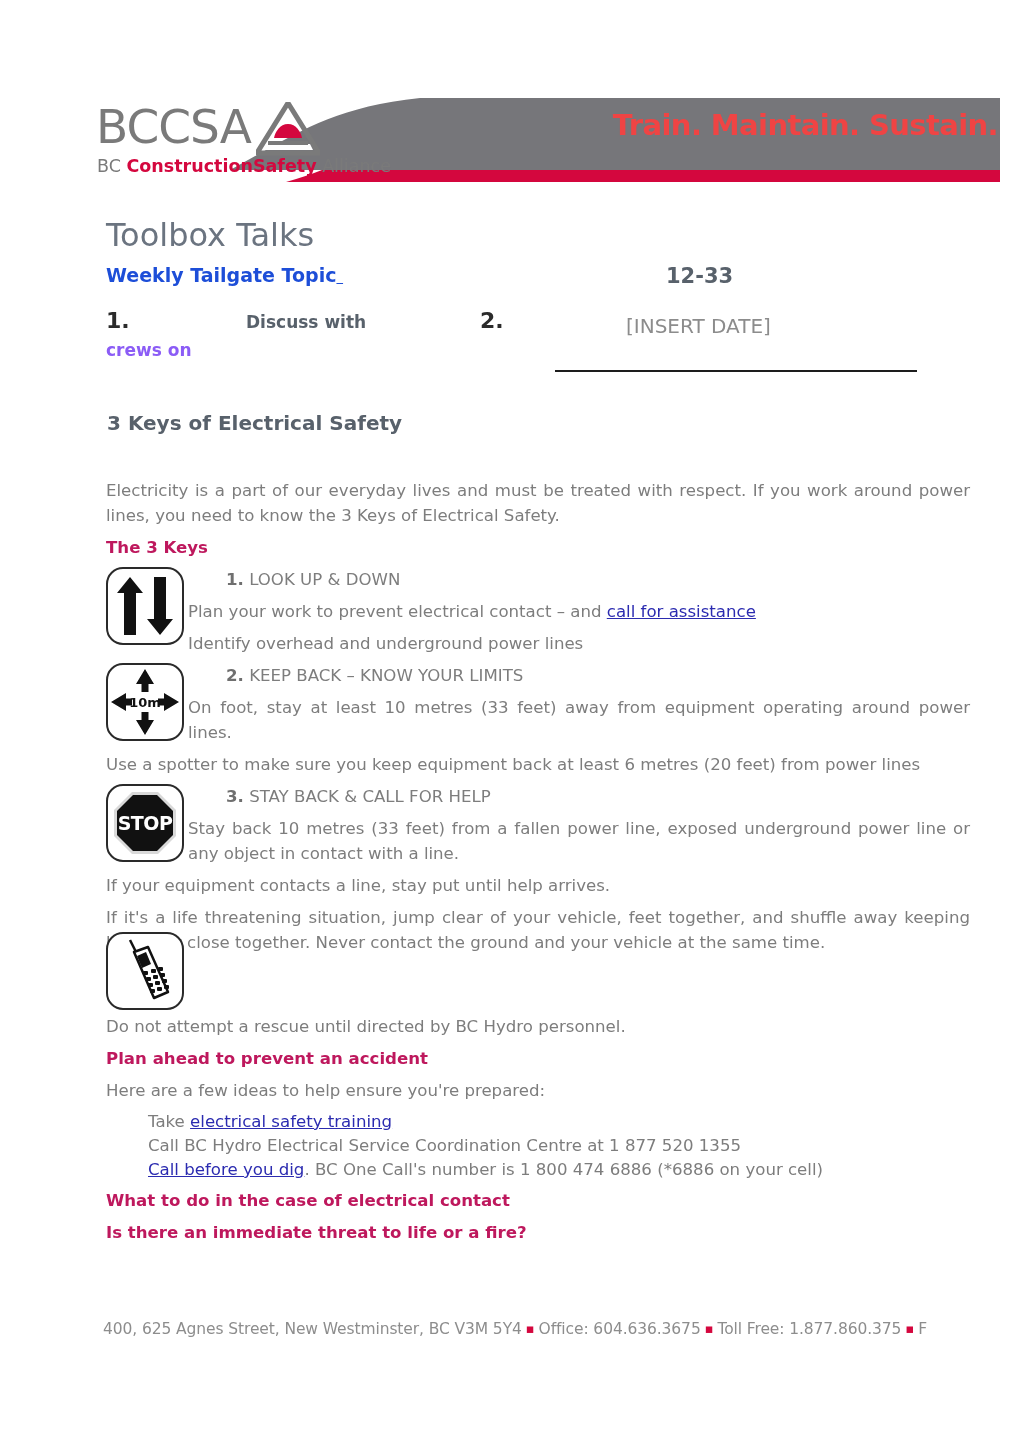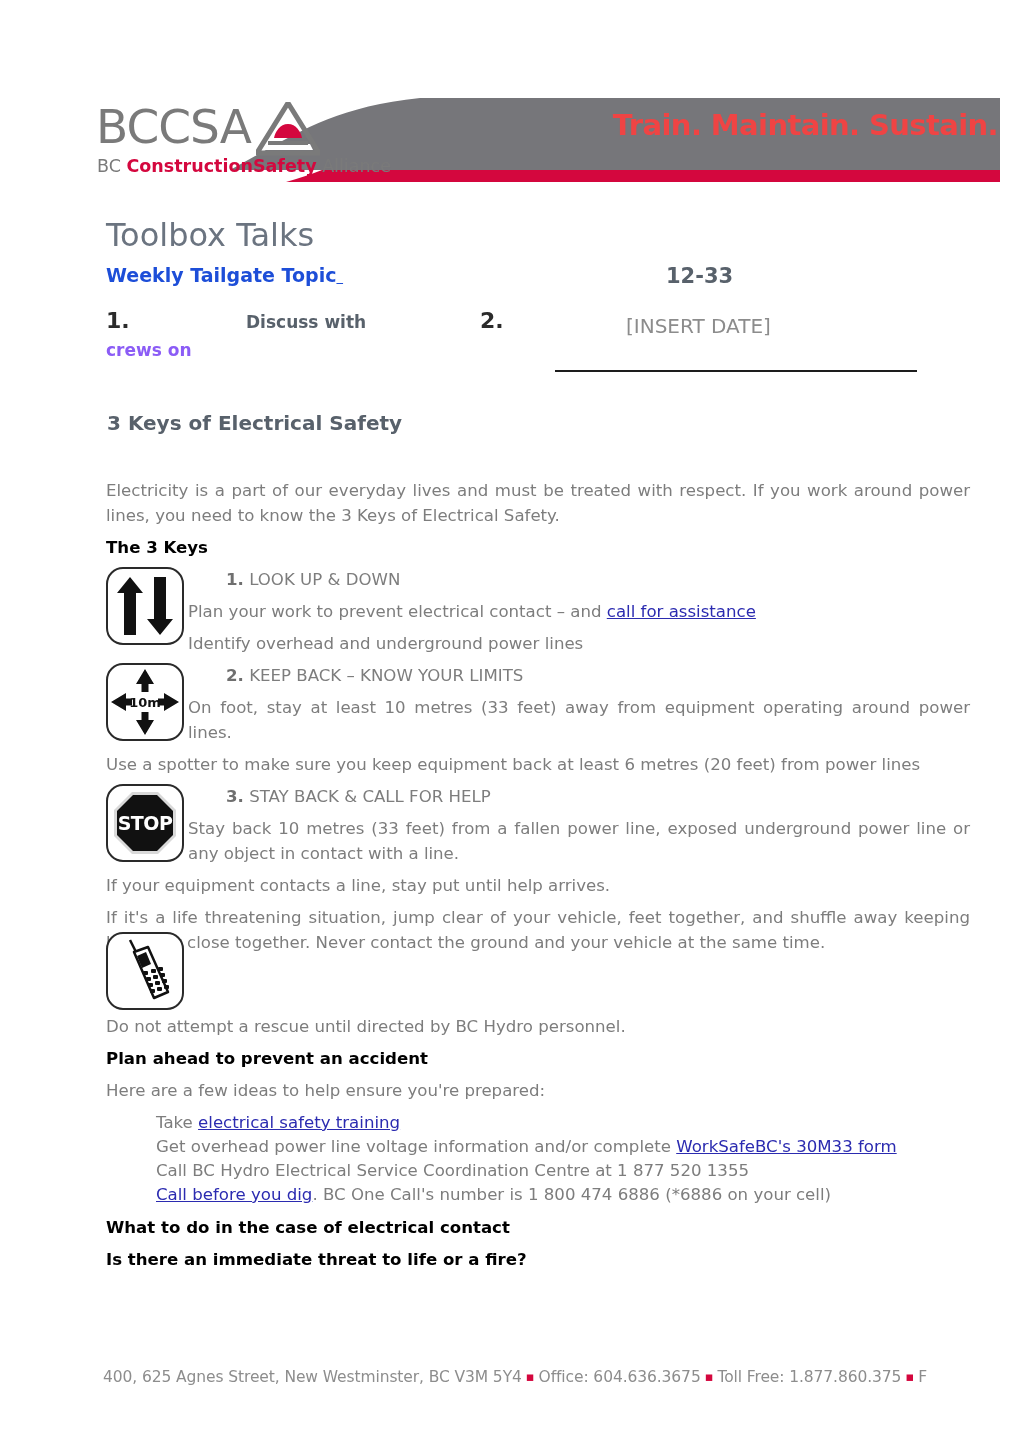--- a/index.html
+++ b/index.html
@@ -172,21 +172,21 @@
     font-size: 16.6px;
     line-height: 25px;
   }
   .content p {
     margin: 0 0 7px 0;
     text-align: justify;
   }
   .content p.nojust { text-align: left; }
   .bold-lead {
     font-weight: bold;
-    color: #000000;
+    color: #be185d;
   }
   .key-num { font-weight: bold; color: #6f6f6f; }
   a.doclink {
     color: #2b2bb0;
     text-decoration: underline;
   }
 
   
   .icon-box {
     width: 78px;
@@ -199,38 +199,37 @@
     box-sizing: border-box;
     position: relative;
     overflow: hidden;
   }
   .icon-box svg { display: block; }
 
   .clearer { clear: both; height: 0; }
 
   
   .idea-list {
-    margin: 8px;
+    margin: 0;
     padding: 0 0 0 42px;
     list-style: none;
   }
   .idea-list li {
     margin: 0;
     line-height: 24px;
   }
 
   
   .footer {
     position: absolute;
     left: 103px;
     top: 1319px;
     width: 900px;
     height: 26px;
     overflow: hidden;
-    margin-top: 48px;
   }
   .footer-text {
     font-size: 15.5px;
     color: #8d8d8d;
     white-space: nowrap;
     letter-spacing: -0.1px;
   }
   .footer-text .sq {
     color: #d4073e;
     font-size: 13px;
@@ -363,21 +362,20 @@
       </svg>
     </div>
     <p class="nojust" style="padding-top:52px">Do not attempt a rescue until directed by BC Hydro personnel.</p>
     <div class="clearer"></div>
 
     <p class="nojust bold-lead">Plan ahead to prevent an accident</p>
     <p class="nojust">Here are a few ideas to help ensure you're prepared:</p>
 
     <ul class="idea-list">
       <li><span>Take </span><a class="doclink" href="#">electrical safety training</a></li>
-      <li><span>Get overhead power line voltage information and/or complete </span><a class="doclink" href="#">WorkSafeBC's 30M33 form</a></li>
       <li><span>Call BC Hydro Electrical Service Coordination Centre at 1 877 520 1355</span></li>
       <li><a class="doclink" href="#">Call before you dig</a><span>. BC One Call's number is 1 800 474 6886 (*6886 on your cell)</span></li>
     </ul>
 
     <p class="nojust bold-lead" style="margin-top:6px">What to do in the case of electrical contact</p>
     <p class="nojust bold-lead">Is there an immediate threat to life or a fire?</p>
 
   </div>
 </div>
 

